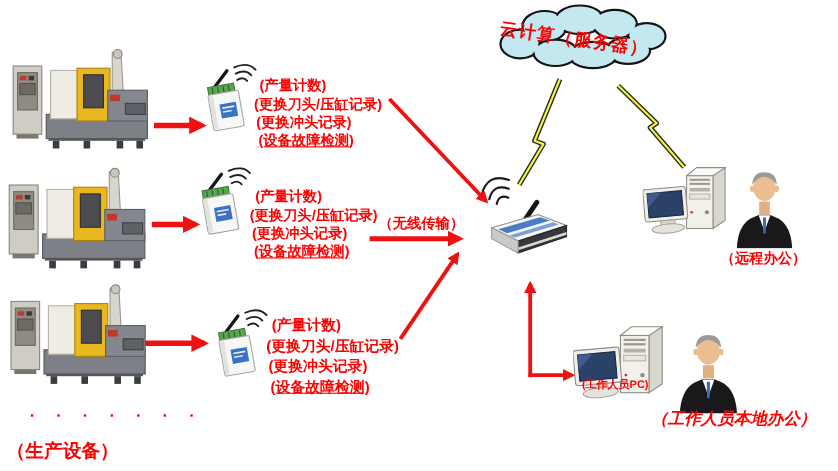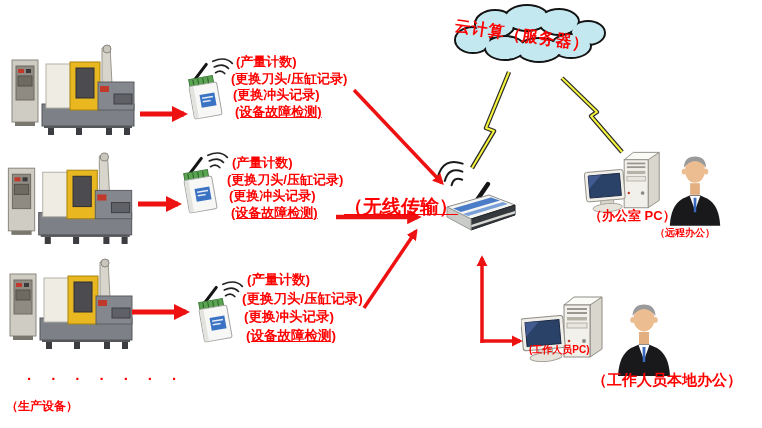--- a/index.html
+++ b/index.html
@@ -6,37 +6,37 @@
   #canvas{
     position:relative;width:762px;height:428px;background:#ffffff;
     border-bottom:1px solid #e4e4e4;overflow:hidden;
     font-family:"Liberation Sans",sans-serif;
   }
   .abs{position:absolute;}
   .lbl{
     position:absolute;color:#ff0000;font-weight:bold;white-space:nowrap;
     font-family:"Liberation Sans",sans-serif;
   }
-  .row-labels{font-size:13px;line-height:16.5px;}
+  .row-labels{font-size:13px;line-height:16.5px;margin-top:16px;}
   .row-labels div:nth-child(1){margin-left:5px;}
   .row-labels div:nth-child(3){margin-left:2px;}
   .row-labels div:nth-child(4){margin-left:4px;text-decoration:underline;}
   .row-labels.big{font-size:13.5px;line-height:18.5px;}
   #cloud-label{
     left:456px;top:16px;font-size:16px;letter-spacing:1px;
     transform:rotate(8deg);transform-origin:left top;
   }
-  #wireless-label{left:344px;top:194px;font-size:19px;text-decoration:underline;}
+  #wireless-label{left:344px;top:194px;font-size:13px;}
   #gateway-label{left:417px;top:239px;font-size:13px;}
   #officepc-label{left:589px;top:207px;font-size:13px;}
-  #remote-label{left:655px;top:226px;font-size:10px;}
+  #remote-label{left:655px;top:226px;font-size:13px;}
   #staffpc-label{left:529px;top:343px;font-size:10px;}
-  #stafflocal-label{left:592px;top:371px;font-size:15px;}
+  #stafflocal-label{left:592px;top:371px;font-size:15px;font-style:italic;}
   #dots-row{left:27px;top:370px;font-size:15px;letter-spacing:5px;word-spacing:5px;}
-  #production-label{left:6px;top:398px;font-size:12px;}
+  #production-label{left:6px;top:398px;font-size:17px;}
 </style>
 </head>
 <body>
 
 <div id="canvas">
 
   <svg width="0" height="0" style="position:absolute" aria-hidden="true">
     <defs>
 
       <symbol id="sym-machine" viewBox="0 0 130 95">
@@ -236,20 +236,19 @@
   </div>
 
   <div class="lbl row-labels big" style="left:242px;top:271px">
     <div>(产量计数)</div>
     <div>(更换刀头/压缸记录)</div>
     <div>(更换冲头记录)</div>
     <div>(设备故障检测)</div>
   </div>
 
   <div class="lbl" id="wireless-label">（无线传输）</div>
-  <div class="lbl" id="officepc-label">（办公室 PC）</div>
   <div class="lbl" id="remote-label">（远程办公）</div>
   <div class="lbl" id="staffpc-label">(工作人员PC)</div>
   <div class="lbl" id="stafflocal-label">（工作人员本地办公）</div>
   <div class="lbl" id="dots-row">· · · · · · ·</div>
   <div class="lbl" id="production-label">（生产设备）</div>
 
 </div>
 
 </body></html>

